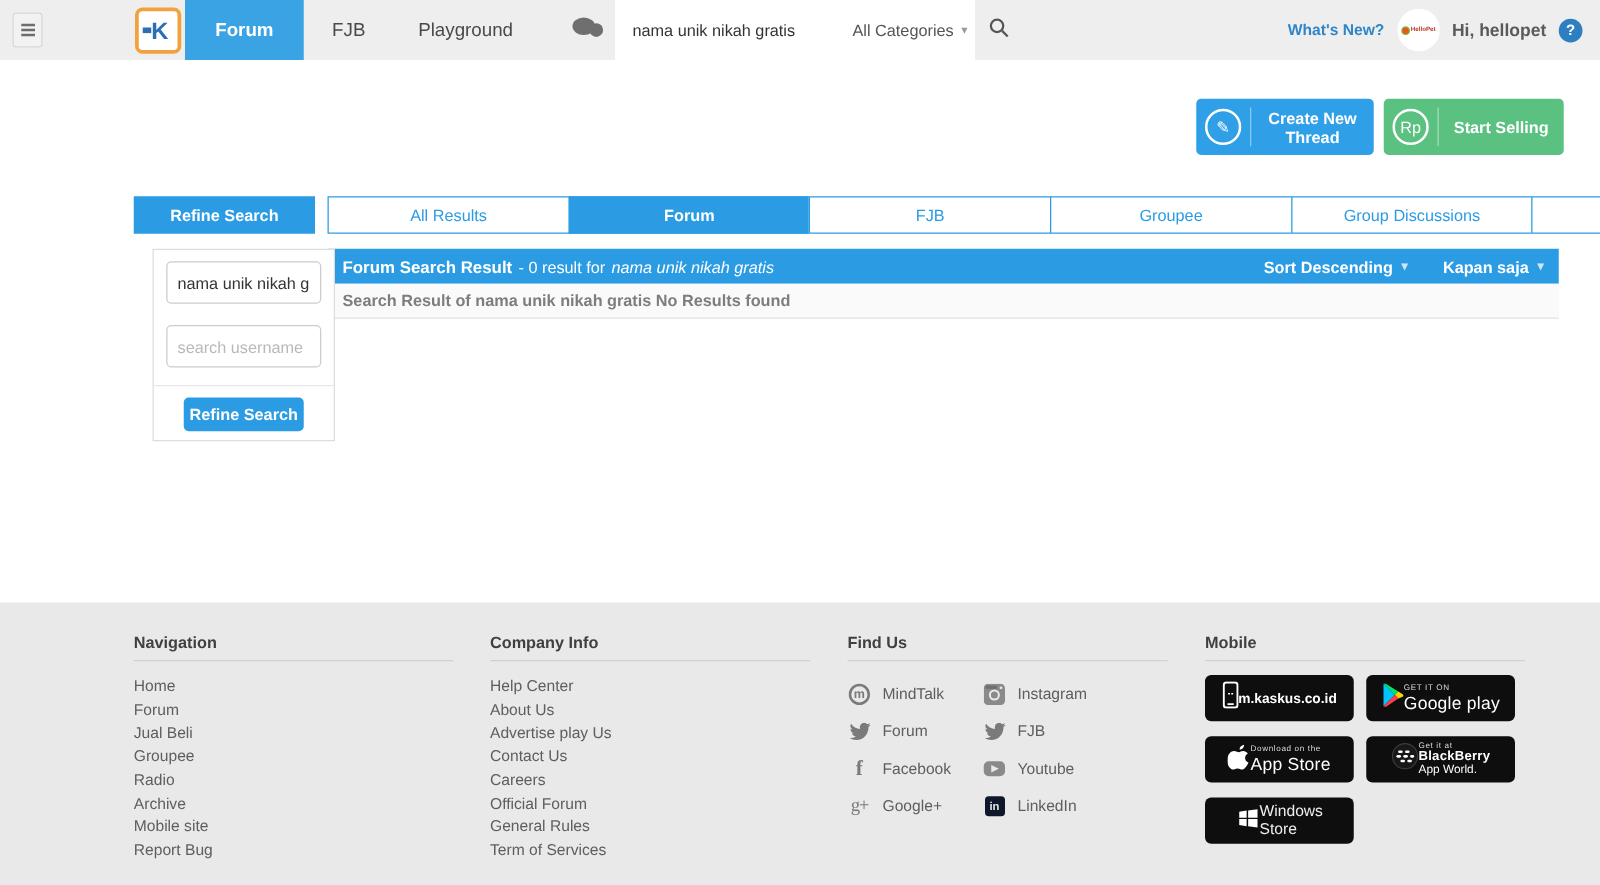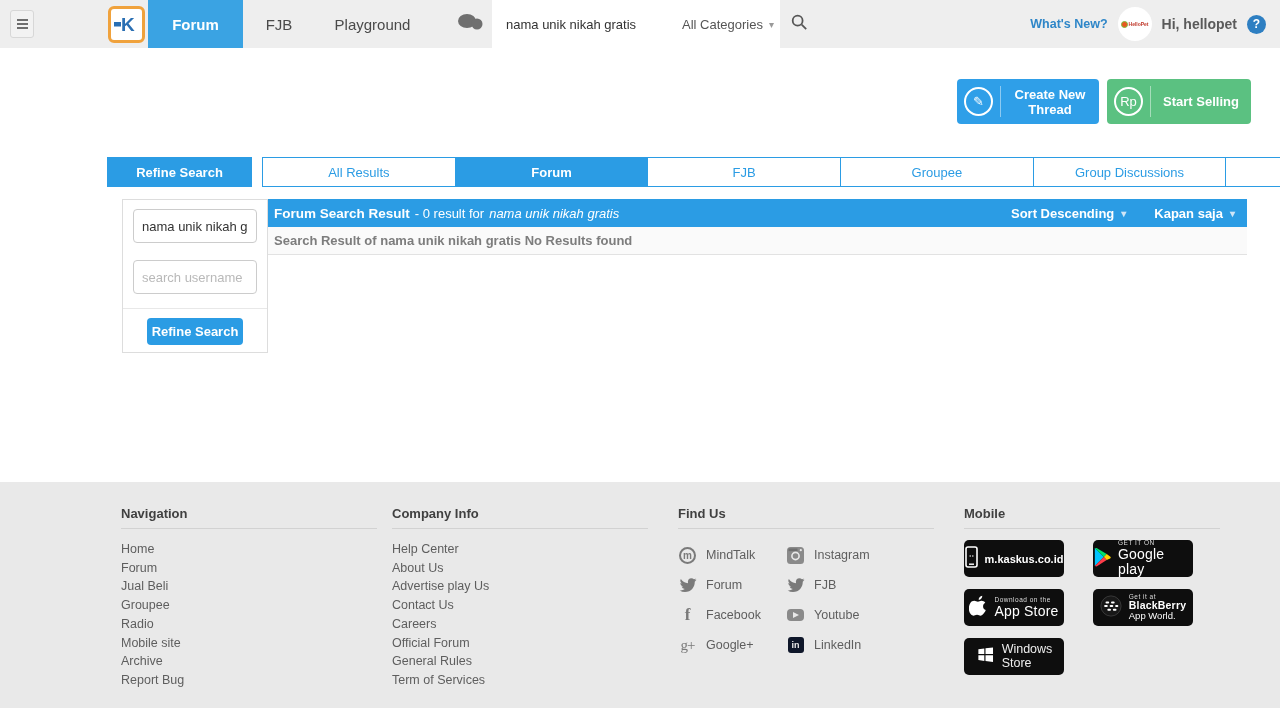--- a/index.html
+++ b/index.html
@@ -69,21 +69,21 @@
   .fuitem { height:30px; display:flex; align-items:center; gap:9px; cursor:pointer; }
   .fuitem .lbl { font-size:12.5px; color:#5e5e5e; }
   .icn { width:19px; height:19px; display:flex; align-items:center; justify-content:center; color:#7a7a7a; flex:0 0 19px; }
   .mt { width:17px; height:17px; border:2px solid #7a7a7a; border-radius:50%; font:bold 10px "Liberation Sans",sans-serif; color:#7a7a7a; display:flex; align-items:center; justify-content:center; }
   .fbf { font:bold 17px "Liberation Serif",serif; color:#7a7a7a; }
   .gp { font:15px "Liberation Serif",serif; color:#7a7a7a; letter-spacing:-1px; }
   .yt { width:17px; height:12px; background:#8a8a8a; border-radius:4px; position:relative; }
   .yt:after { content:""; position:absolute; left:6px; top:3px; border-left:6px solid #e9e9e9; border-top:3px solid transparent; border-bottom:3px solid transparent; }
   .li { width:16px; height:16px; background:#0f172a; border-radius:3px; color:#e9e9e9; font-size:9px; font-weight:bold; display:flex; align-items:center; justify-content:center; }
   .badges { display:grid; grid-template-columns:119px 119px; gap:12px 10px; }
-  .badge { width:100px; height:37px; background:#0e0e0e; border-radius:5px; color:#fff; display:flex; align-items:center; justify-content:center; gap:7px; cursor:pointer; }
+  .badge { width:119px; height:37px; background:#0e0e0e; border-radius:5px; color:#fff; display:flex; align-items:center; justify-content:center; cursor:pointer; }
   .badge .col { display:flex; flex-direction:column; line-height:1.05; }
   .b-top { font-size:6.5px; letter-spacing:.5px; color:#ddd; }
   .b-main { font-size:14px; letter-spacing:.2px; }
   .b-main.sm { font-size:10.5px; font-weight:bold; }
   .b-sub { font-size:9.5px; }
   .b-kaskus { font-size:11px; font-weight:bold; }
   .b-win { font-size:12.5px; color:#eee; }
 </style>
 </head>
 <body>
@@ -190,29 +190,29 @@
 
 <div class="panel">
   <input type="text" value="nama unik nikah g" style="">
   <input type="text" placeholder="search username" style="">
   <div class="sep"></div>
   <button class="go">Refine Search</button>
 </div>
 
 <div class="footer">
 
-  <div class="fcol" style="left:121px;">
+  <div class="fcol" style="left:107px;">
     <h4>Navigation</h4>
     <div class="flink">Home</div>
     <div class="flink">Forum</div>
     <div class="flink">Jual Beli</div>
     <div class="flink">Groupee</div>
     <div class="flink">Radio</div>
+    <div class="flink">Archive</div>
     <div class="flink">Mobile site</div>
-    <div class="flink">Archive</div>
     <div class="flink">Report Bug</div>
   </div>
 
   <div class="fcol" style="left:392px;">
     <h4>Company Info</h4>
     <div class="flink">Help Center</div>
     <div class="flink">About Us</div>
     <div class="flink">Advertise play Us</div>
     <div class="flink">Contact Us</div>
     <div class="flink">Careers</div>

